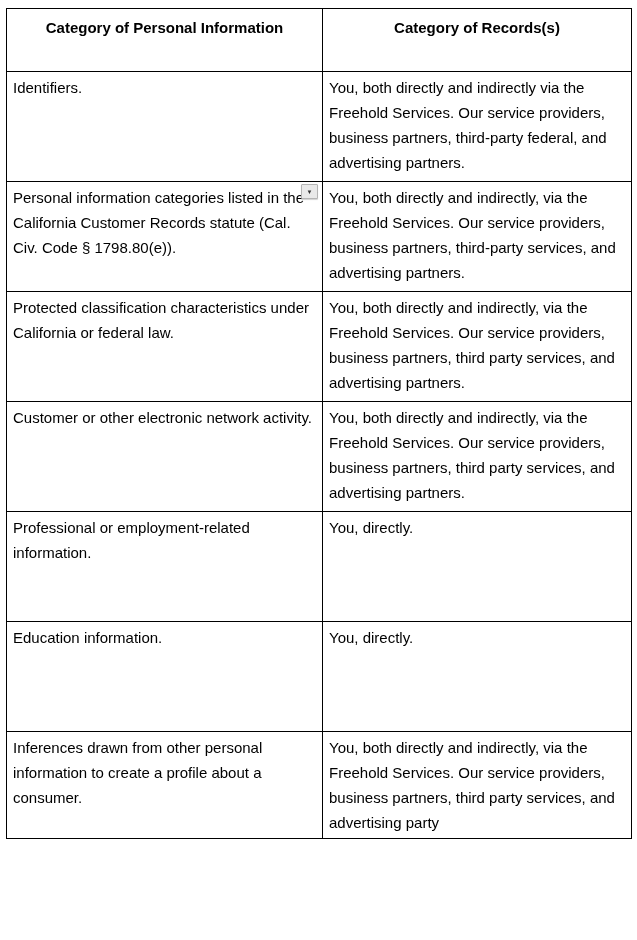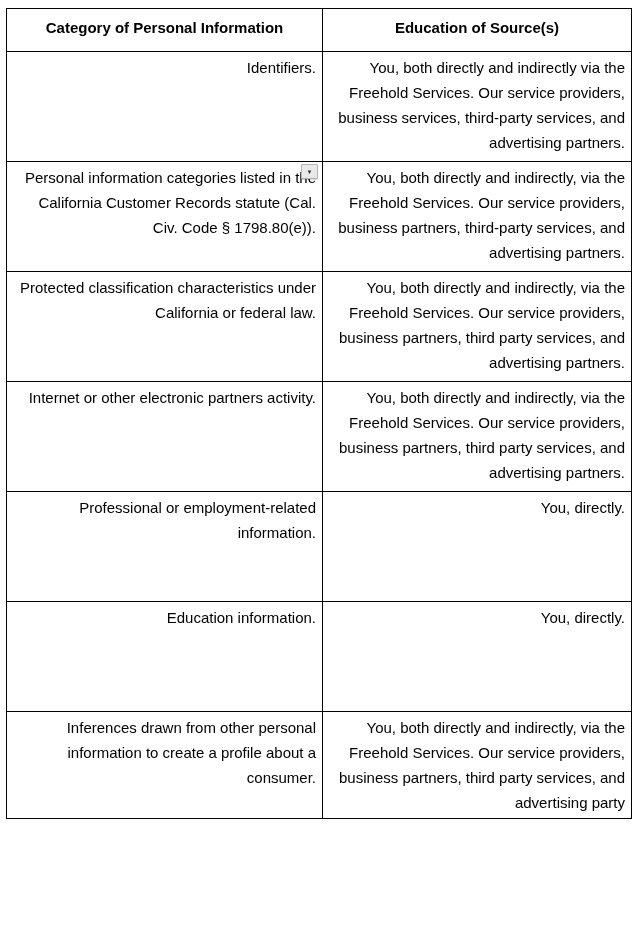--- a/index.html
+++ b/index.html
@@ -29,28 +29,28 @@
     font-size: 15px;
     line-height: 25px;
     color: #000000;
     padding: 3px 6px 3px 6px;
     box-sizing: border-box;
     overflow: hidden;
   }
   table.doc-table th {
     font-weight: bold;
     text-align: center;
-    height: 43px;
+    height: 63px;
     padding-top: 6px;
     margin-top: 37px;
   }
   col.col-category { width: 316px; }
   col.col-source  { width: 309px; }
 
-  tbody tr { height: 110px; text-align: right; }
+  tbody tr { height: 110px; }
   tbody tr:nth-child(7) { height: 62px; padding-left: 40px; }
   tbody tr:nth-child(8) { height: 45px; font-weight: bold; }
   tbody tr:nth-child(9) { height: 108px; margin-left: 30px; }
 
   td.category-cell { position: relative; }
 
   .dropdown-btn {
     position: absolute;
     top: 2px;
     right: 4px;
@@ -74,31 +74,31 @@
 
 <div class="page">
   <table class="doc-table">
     <colgroup>
       <col class="col-category">
       <col class="col-source">
     </colgroup>
     <thead>
       <tr>
         <th>Category of Personal Information</th>
-        <th>Education of Source(s)</th>
+        <th>Category of Records(s)</th>
       </tr>
     </thead>
     <tbody>
         <tr>
     <td class="category-cell">
       <span>Identifiers.</span>
       
     </td>
     <td>
-      <span>You, both directly and indirectly via the Freehold Services. Our service providers, business services, third-party services, and advertising partners.</span>
+      <span>You, both directly and indirectly via the Freehold Services. Our service providers, business partners, third-party federal, and advertising partners.</span>
     </td>
   </tr>
         <tr>
     <td class="category-cell">
       <span>Personal information categories listed in the California Customer Records statute (Cal. Civ. Code § 1798.80(e)).</span>
       <span class="dropdown-btn">▼</span>
     </td>
     <td>
       <span>You, both directly and indirectly, via the Freehold Services. Our service providers, business partners, third-party services, and advertising partners.</span>
     </td>
@@ -107,21 +107,21 @@
     <td class="category-cell">
       <span>Protected classification characteristics under California or federal law.</span>
       
     </td>
     <td>
       <span>You, both directly and indirectly, via the Freehold Services. Our service providers, business partners, third party services, and advertising partners.</span>
     </td>
   </tr>
         <tr>
     <td class="category-cell">
-      <span>Internet or other electronic partners activity.</span>
+      <span>Customer or other electronic network activity.</span>
       
     </td>
     <td>
       <span>You, both directly and indirectly, via the Freehold Services. Our service providers, business partners, third party services, and advertising partners.</span>
     </td>
   </tr>
         <tr>
     <td class="category-cell">
       <span>Professional or employment-related information.</span>
       

